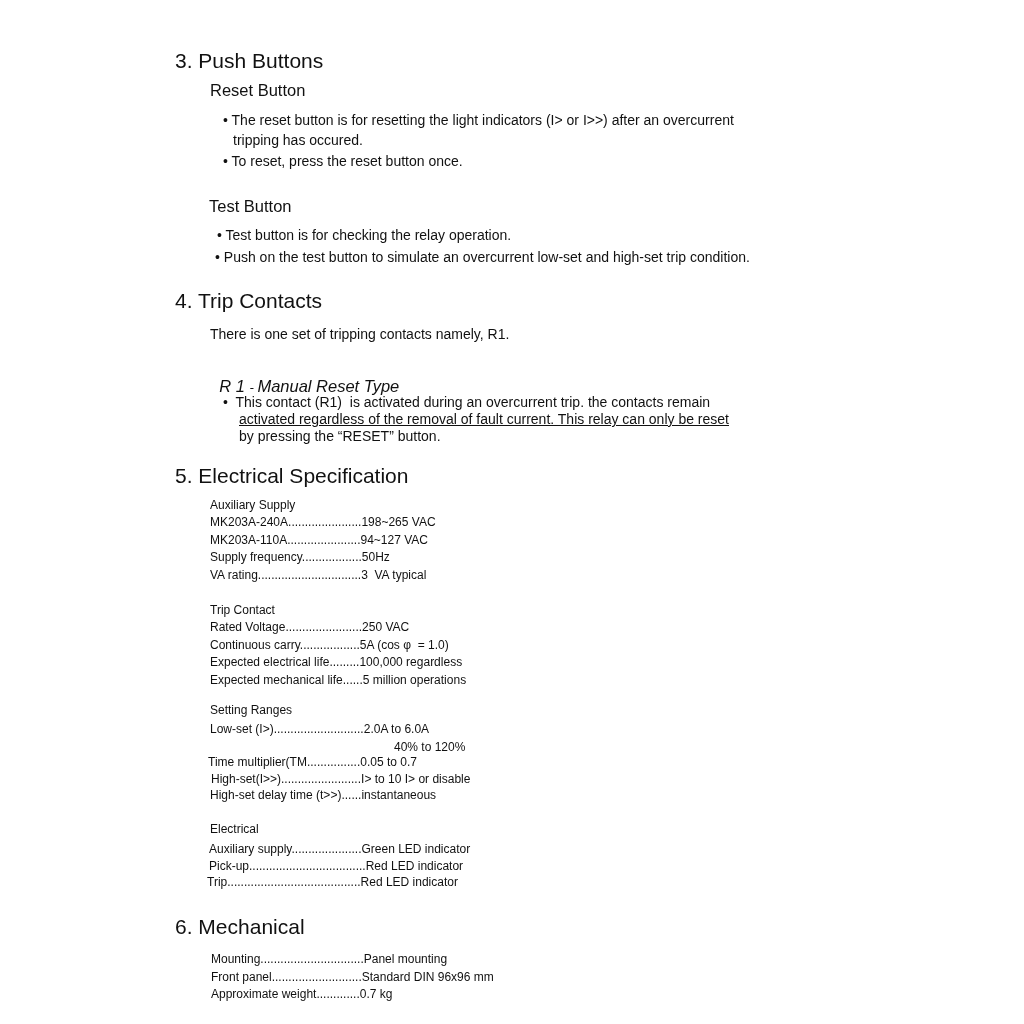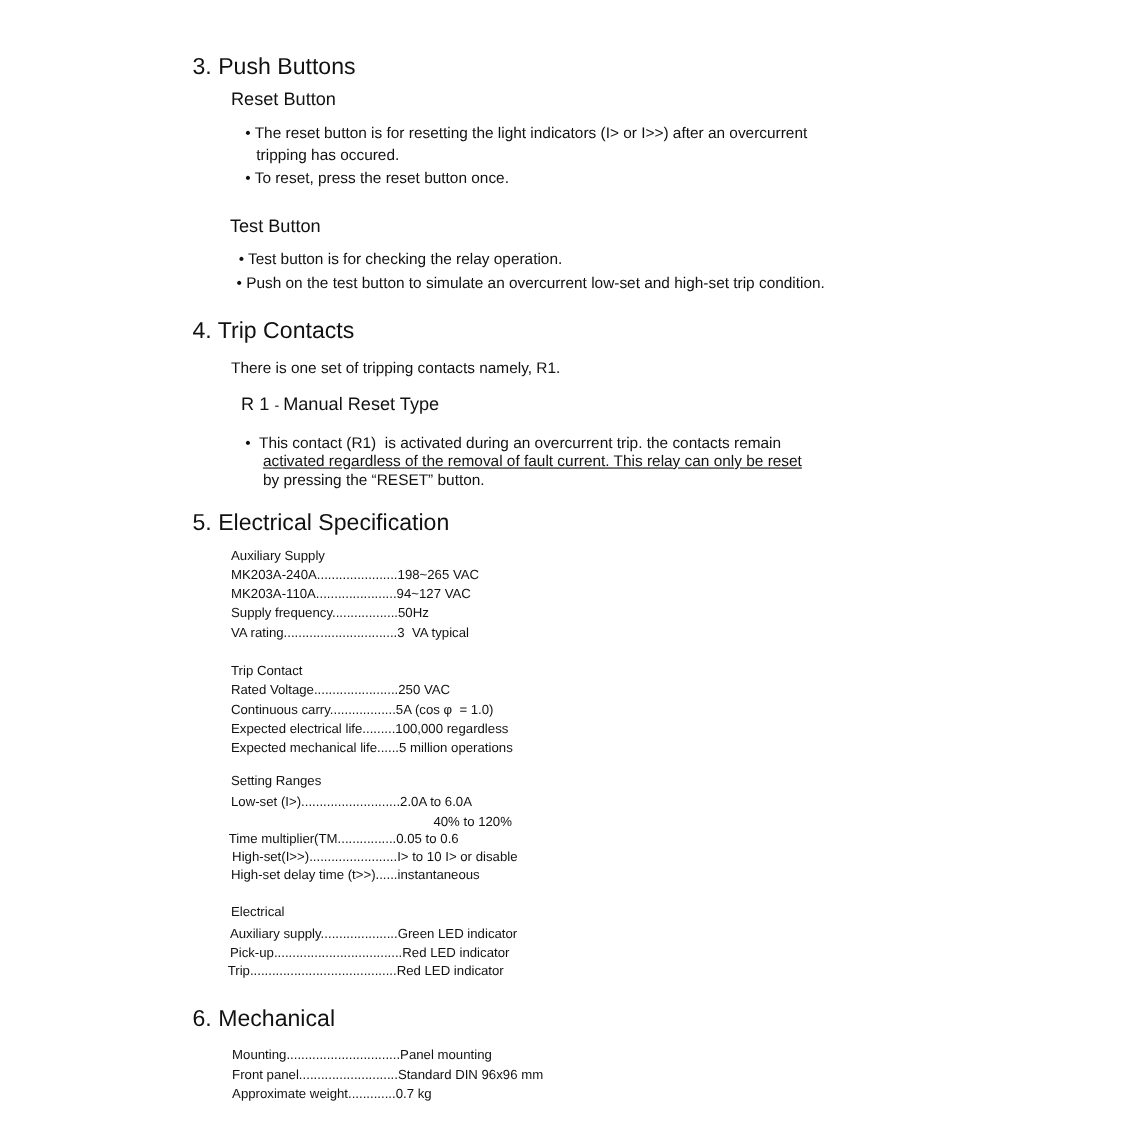--- a/index.html
+++ b/index.html
@@ -19,21 +19,21 @@
 <div class="abs txt" style="left:223px; top:84px;">• The reset button is for resetting the light indicators (I&gt; or I&gt;&gt;) after an overcurrent</div>
 <div class="abs txt" style="left:233px; top:104px;">tripping has occured.</div>
 <div class="abs txt" style="left:223px; top:125px;">• To reset, press the reset button once.</div>
 
 <div class="abs h2" style="left:209px; top:169px;">Test Button</div>
 <div class="abs txt" style="left:217px; top:199px;">• Test button is for checking the relay operation.</div>
 <div class="abs txt" style="left:215px; top:221px;">• Push on the test button to simulate an overcurrent low-set and high-set trip condition.</div>
 
 <div class="abs h1" style="top:261px;">4. Trip Contacts</div>
 <div class="abs txt" style="left:210px; top:298px;">There is one set of tripping contacts namely, R1.</div>
-<div class="abs h2" style="left:210px; top:314px;">
+<div class="abs h2" style="left:210px; top:332px;font-style:italic;">
   <span>R 1 </span><span style="font-size:13px;">- </span><span>Manual Reset Type</span>
 </div>
 <div class="abs txt" style="left:223px; top:366px;">•  This contact (R1)  is activated during an overcurrent trip. the contacts remain</div>
 <div class="abs txt" style="left:239px; top:383px;text-decoration:underline;">activated regardless of the removal of fault current. This relay can only be reset</div>
 <div class="abs txt" style="left:239px; top:400px;">by pressing the “RESET” button.</div>
 
 <div class="abs h1" style="top:436px;">5. Electrical Specification</div>
 
 <div class="abs spec" style="left:210px; top:470px;">Auxiliary Supply</div>
 <div class="abs spec" style="left:210px; top:487px;">MK203A-240A......................198~265 VAC</div>
@@ -43,21 +43,21 @@
 
 <div class="abs spec" style="left:210px; top:575px;">Trip Contact</div>
 <div class="abs spec" style="left:210px; top:592px;">Rated Voltage.......................250 VAC</div>
 <div class="abs spec" style="left:210px; top:610px;">Continuous carry..................5A (cos φ  = 1.0)</div>
 <div class="abs spec" style="left:210px; top:627px;">Expected electrical life.........100,000 regardless</div>
 <div class="abs spec" style="left:210px; top:645px;">Expected mechanical life......5 million operations</div>
 
 <div class="abs spec" style="left:210px; top:675px;">Setting Ranges</div>
 <div class="abs spec" style="left:210px; top:694px;">Low-set (I&gt;)...........................2.0A to 6.0A</div>
 <div class="abs spec" style="left:394px; top:712px;">40% to 120%</div>
-<div class="abs spec" style="left:208px; top:727px;">Time multiplier(TM................0.05 to 0.6</div>
+<div class="abs spec" style="left:208px; top:727px;">Time multiplier(TM................0.05 to 0.7</div>
 <div class="abs spec" style="left:211px; top:744px;">High-set(I&gt;&gt;)........................I&gt; to 10 I&gt; or disable</div>
 <div class="abs spec" style="left:210px; top:760px;">High-set delay time (t&gt;&gt;)......instantaneous</div>
 
 <div class="abs spec" style="left:210px; top:794px;">Electrical</div>
 <div class="abs spec" style="left:209px; top:814px;">Auxiliary supply.....................Green LED indicator</div>
 <div class="abs spec" style="left:209px; top:831px;">Pick-up...................................Red LED indicator</div>
 <div class="abs spec" style="left:207px; top:847px;">Trip........................................Red LED indicator</div>
 
 <div class="abs h1" style="top:887px;">6. Mechanical</div>
 <div class="abs spec" style="left:211px; top:924px;">Mounting...............................Panel mounting</div>

